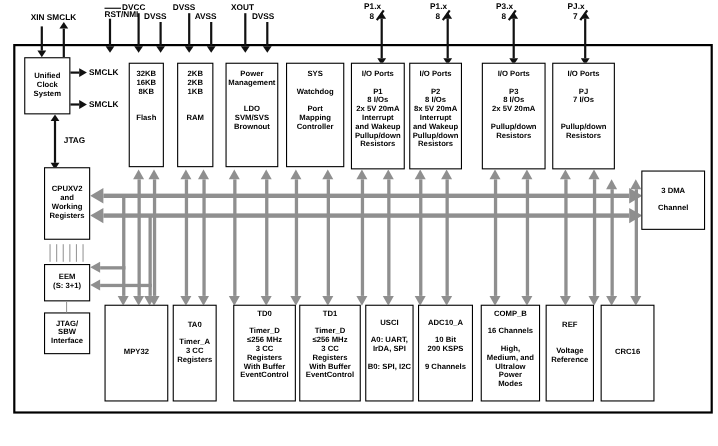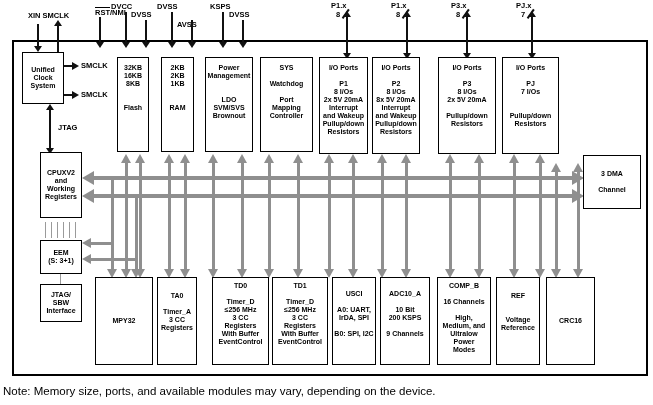--- a/index.html
+++ b/index.html
@@ -61,22 +61,22 @@
 
 <div class="stage">
 
   <div class="frame" style="left:12px;top:40px;width:632px;height:332px;"></div>
 
   <div class="pin" style="left:28px;top:11px;">XIN SMCLK</div>
   <div class="pin" style="left:95px;top:8px;"><span class="ovl">RST</span><span>/NMI</span></div>
   <div class="pin" style="left:111px;top:2px;text-align:right;">DVCC</div>
   <div class="pin" style="left:131px;top:10px;">DVSS</div>
   <div class="pin" style="left:157px;top:2px;">DVSS</div>
-  <div class="pin" style="left:177px;top:20px;">AVSS</div>
-  <div class="pin" style="left:210px;top:2px;">KSPS</div>
+  <div class="pin" style="left:177px;top:10px;">AVSS</div>
+  <div class="pin" style="left:210px;top:2px;">XOUT</div>
   <div class="pin" style="left:229px;top:10px;">DVSS</div>
 
   <div class="pa down" style="left:37px;top:24px;height:22px;"></div>
   <div class="pa up" style="left:57px;top:26px;height:26px;"></div>
   <div class="pa down" style="left:99px;top:17px;height:25px;"></div>
   <div class="pa down" style="left:125px;top:12px;height:30px;"></div>
   <div class="pa down" style="left:145px;top:20px;height:22px;"></div>
   <div class="pa down" style="left:171px;top:12px;height:30px;"></div>
   <div class="pa down" style="left:191px;top:20px;height:22px;"></div>
   <div class="pa down" style="left:222px;top:12px;height:30px;"></div>
@@ -317,15 +317,14 @@
       <span class="bl">REF</span>
       <span class="sp"></span>
       <span class="sp"></span>
       <span class="bl">Voltage</span>
       <span class="bl">Reference</span>
     </div>
   <div class="blk vcenter" style="left:546px;top:277px;width:49px;height:88px;">
       <span class="bl">CRC16</span>
     </div>
 
-  <div class="note" style="left:3px;top:385px;">Note: Memory size, ports, and available modules may vary, depending on the device.</div>
 
 </div>
 
 </body></html>

